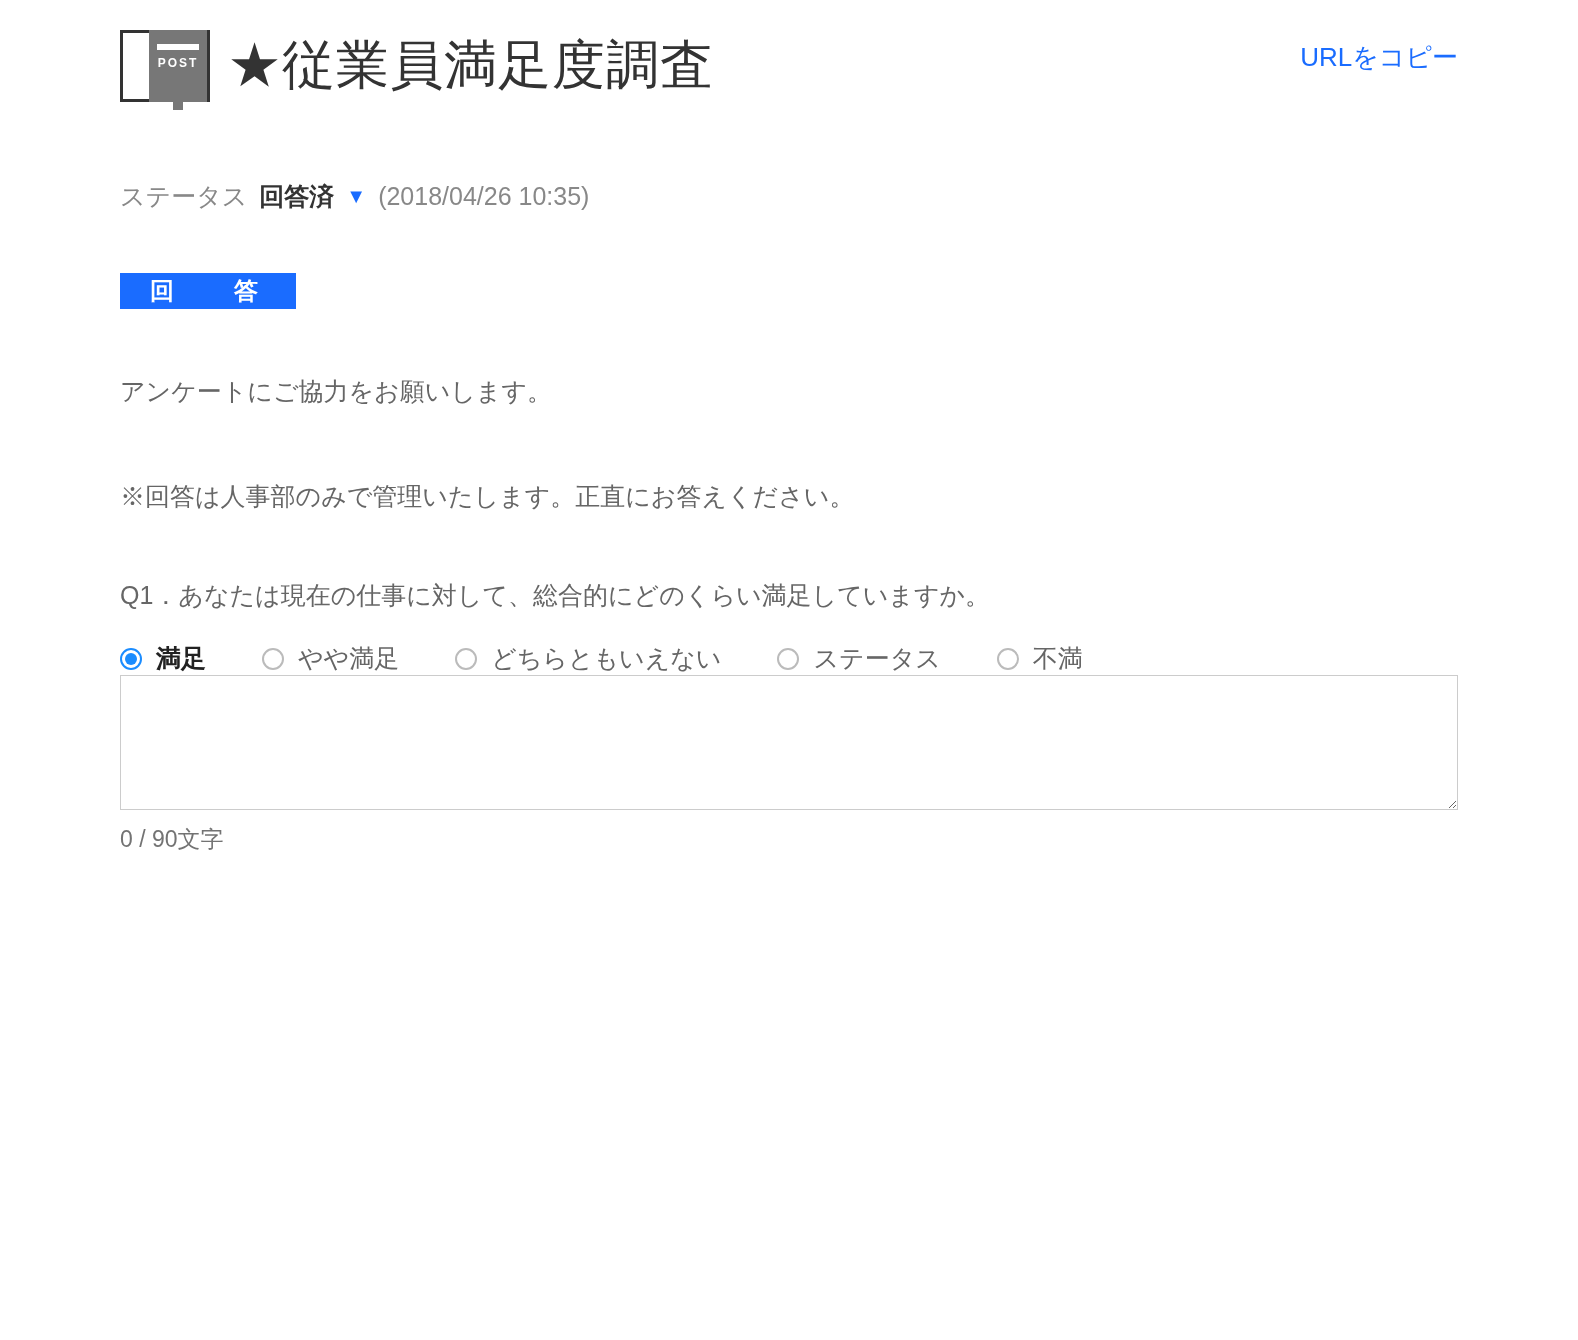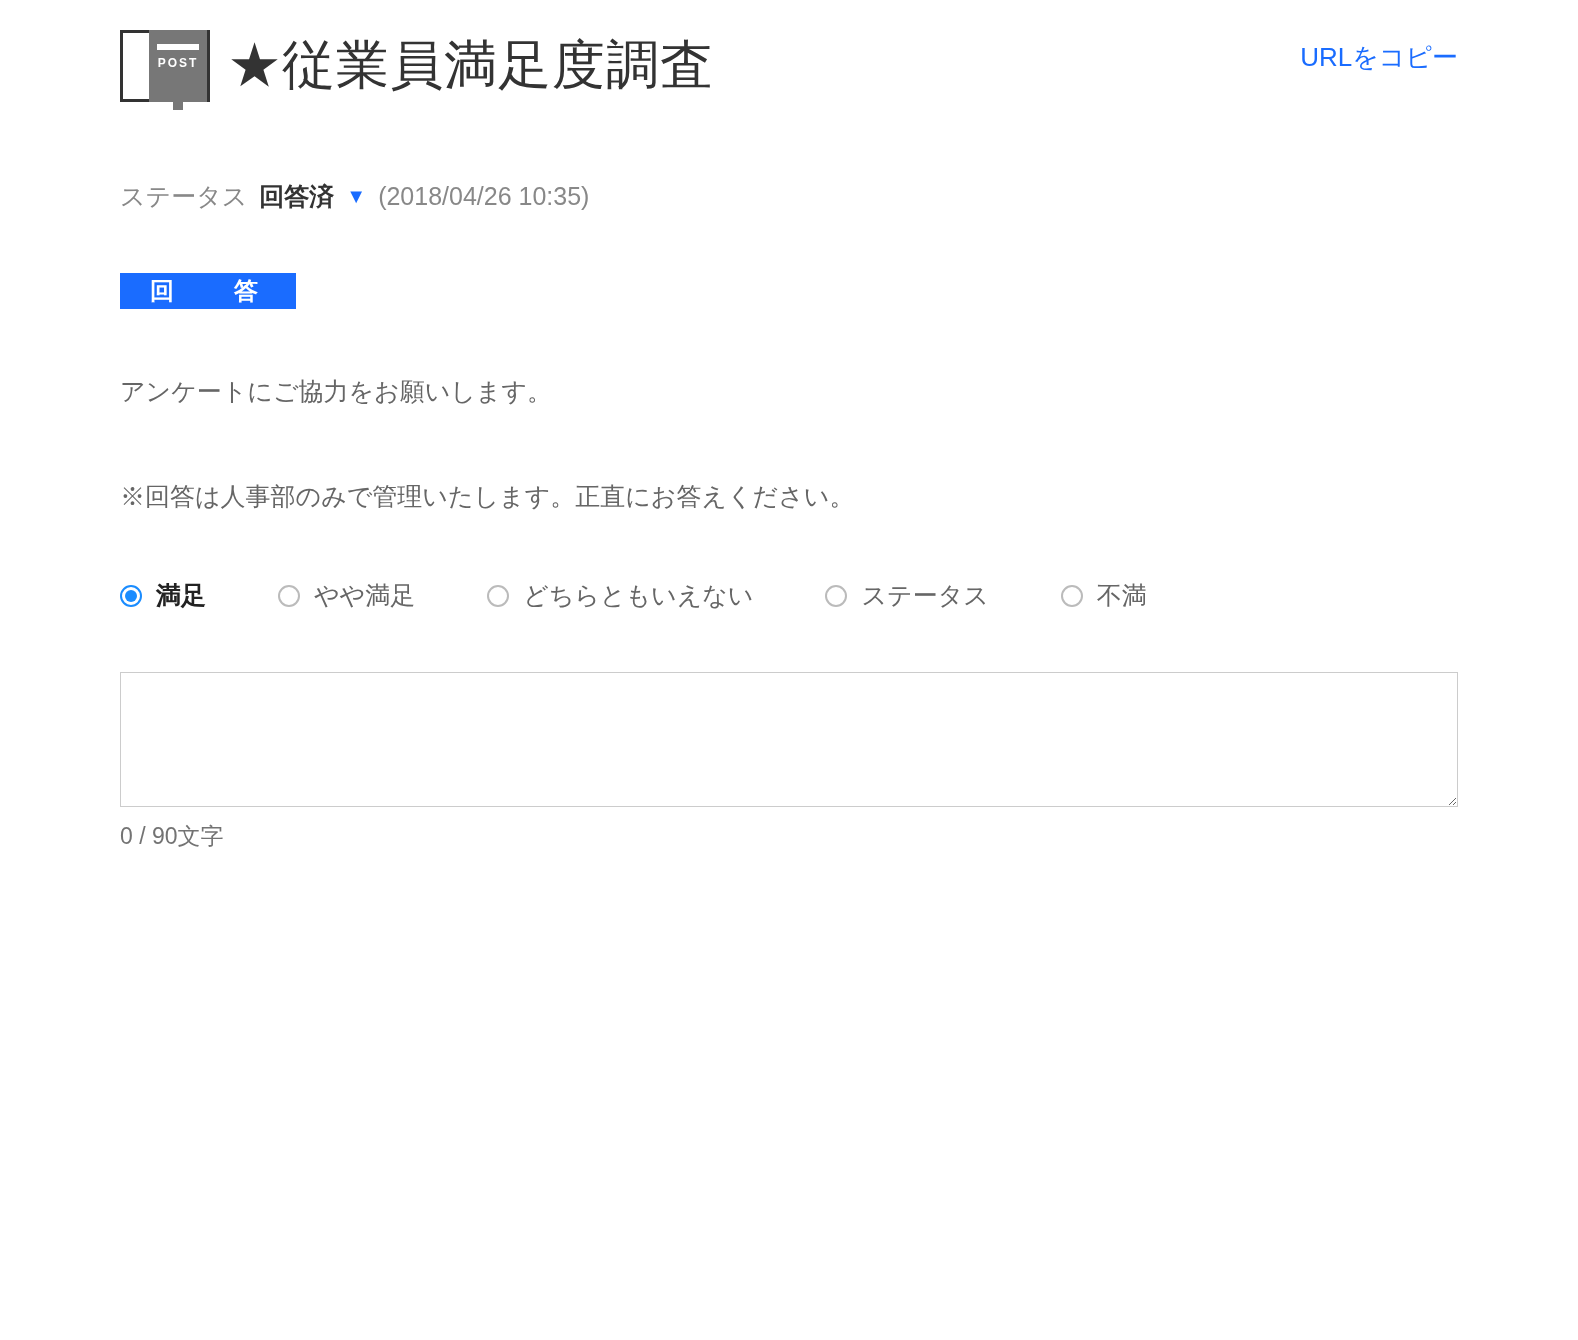--- a/index.html
+++ b/index.html
@@ -127,22 +127,21 @@
     letter-spacing: 1px;
   }
   .question {
     font-size: 25px;
     color: #666;
     margin-bottom: 30px;
   }
   .radio-group {
     display: flex;
     align-items: center;
-    gap: 72px;
-    margin-bottom: 60px;
+    gap: 56px;
     flex-wrap: wrap;
   }
   .radio-item {
     display: flex;
     align-items: center;
     gap: 14px;
     cursor: pointer;
   }
   .radio-circle {
     width: 22px;
@@ -213,20 +212,21 @@
   </div>
 
   <div class="answer-tab">回　答</div>
 
   <div class="body-text">
     <p>アンケートにご協力をお願いします。</p>
     <p>※回答は人事部のみで管理いたします。正直にお答えください。</p>
   </div>
 
 
+  <div class="question">Q1．あなたは現在の仕事に対して、総合的にどのくらい満足していますか。</div>
 
   <div class="radio-group">
     <div class="radio-item">
       <div class="radio-circle selected"></div>
       <span class="radio-label selected">満足</span>
     </div>
     <div class="radio-item">
       <div class="radio-circle"></div>
       <span class="radio-label">やや満足</span>
     </div>

